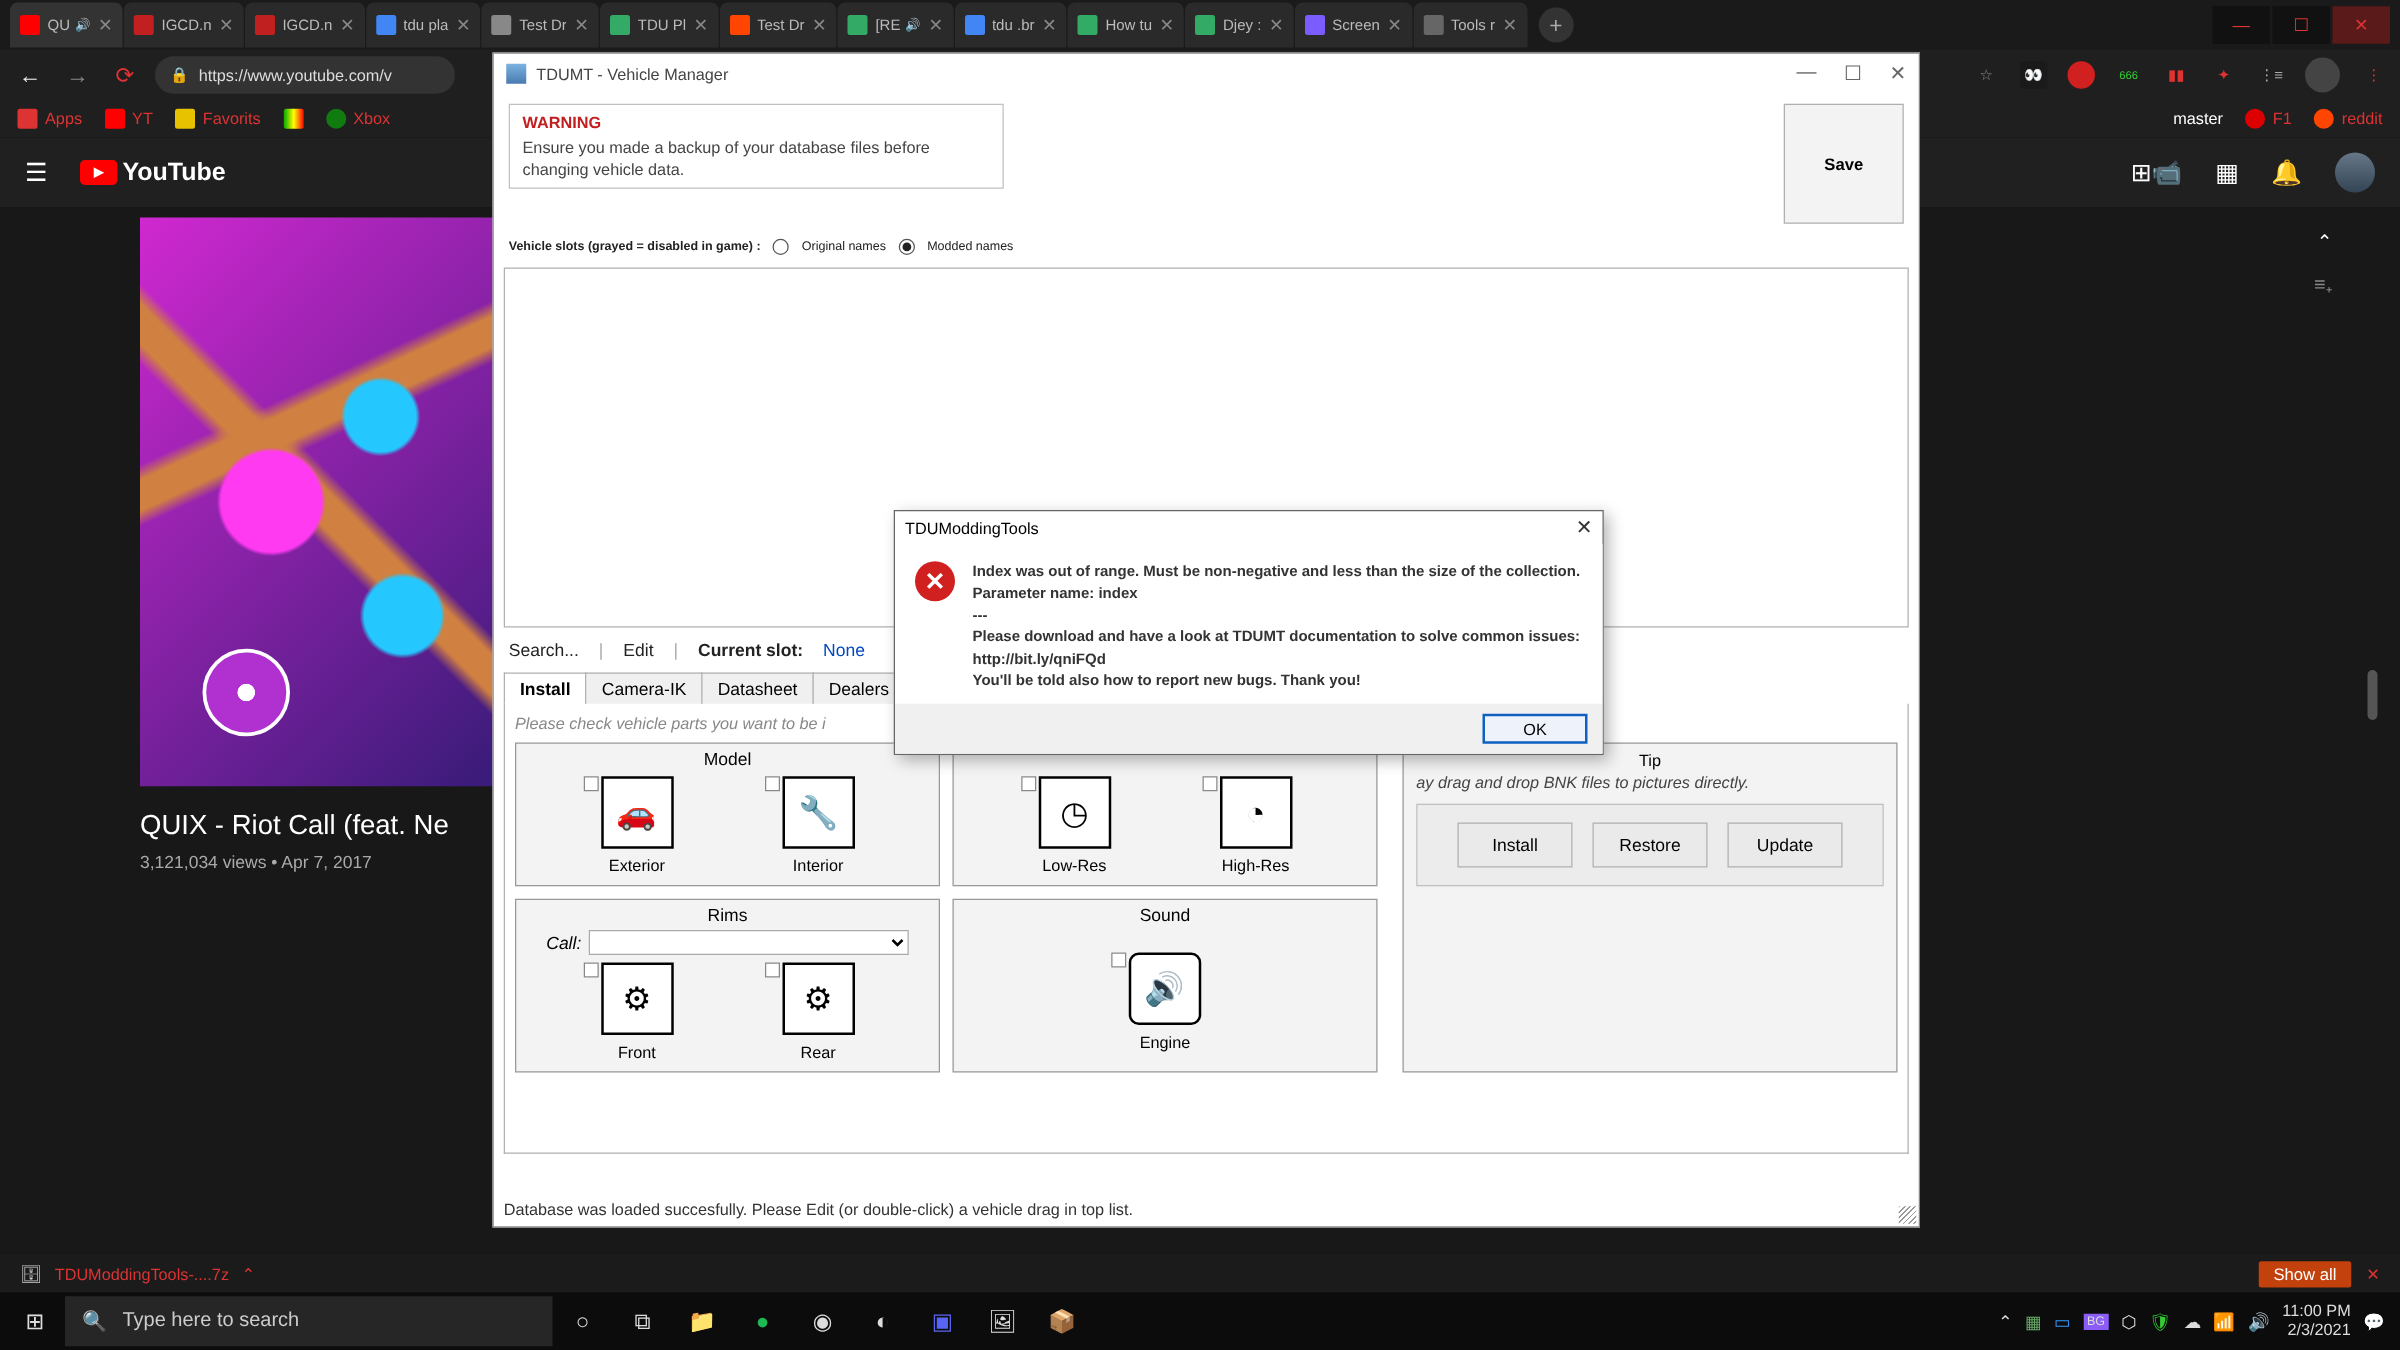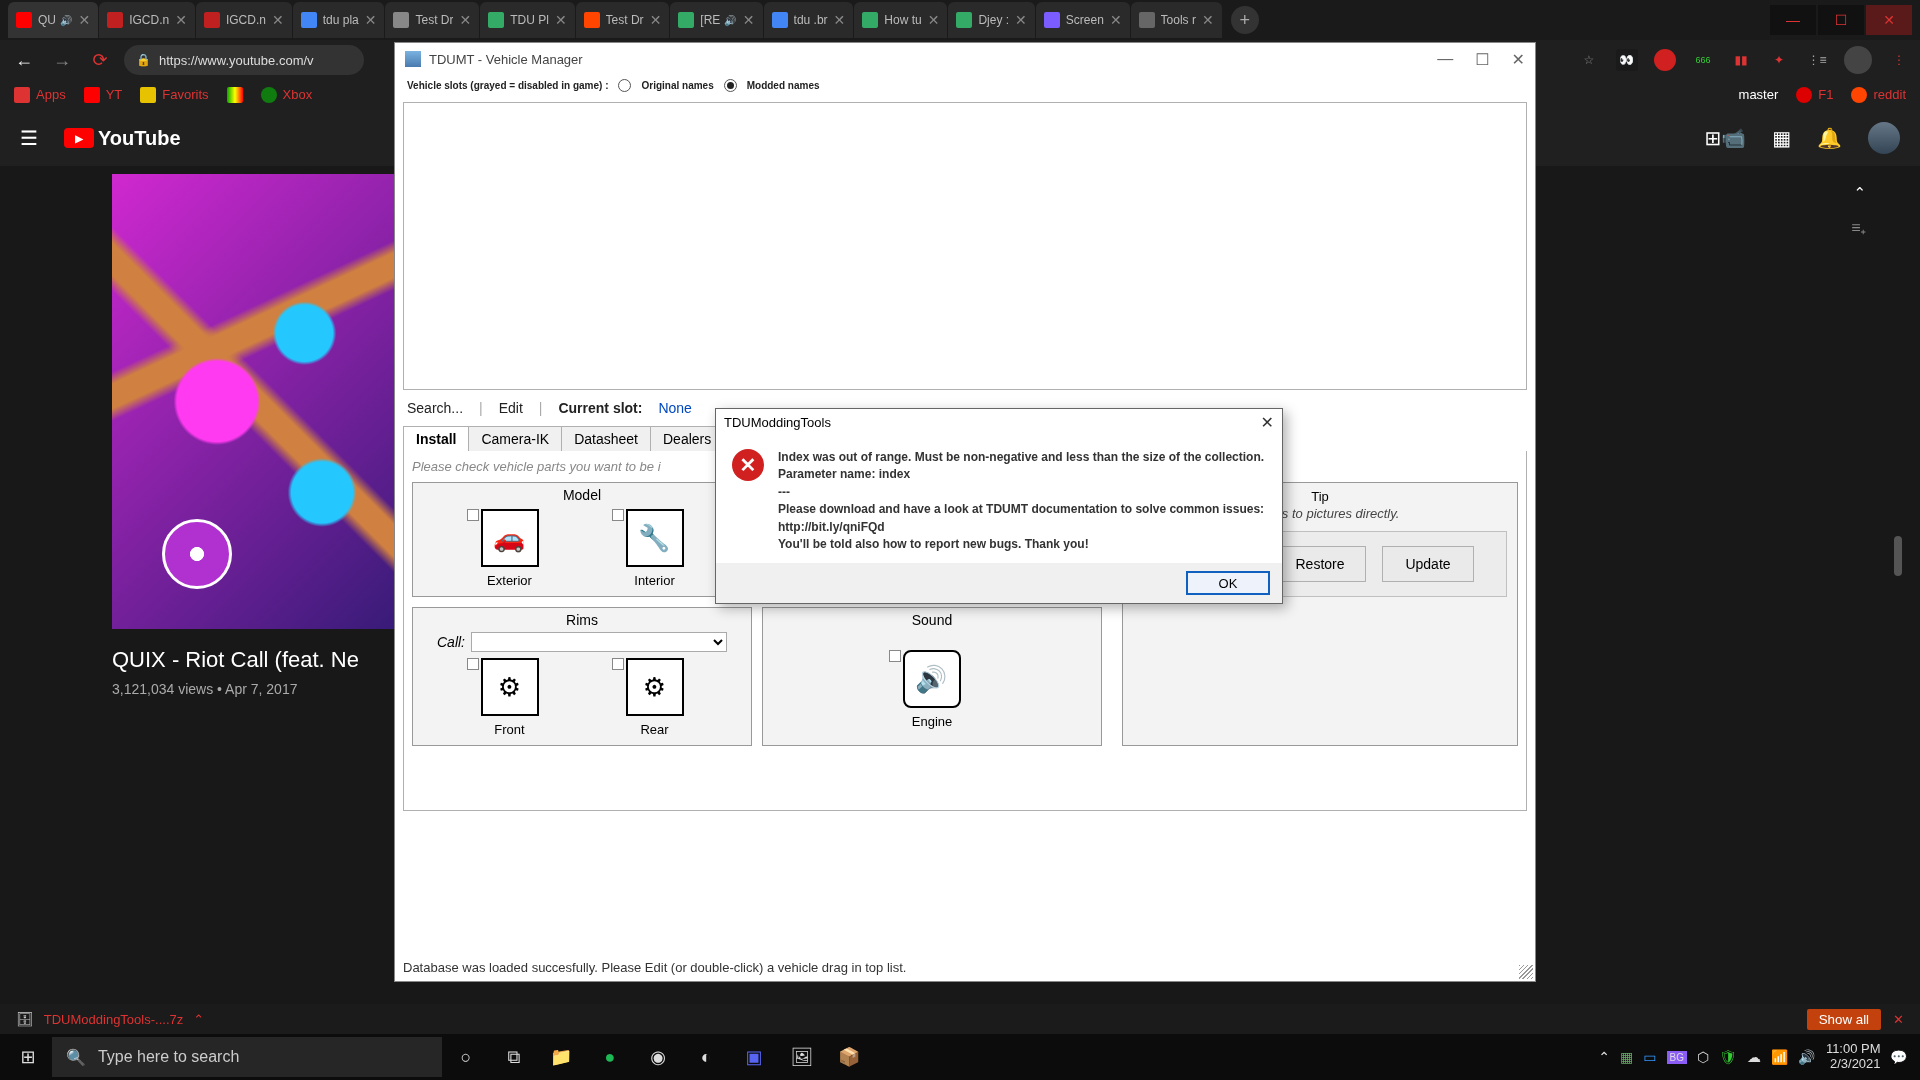--- a/index.html
+++ b/index.html
@@ -64,21 +64,21 @@
 .tdumt{position:absolute;left:394px;top:42px;width:1142px;height:940px;background:#fff;color:#000;border:1px solid #888;font-size:14px}
 .tdumt-title{height:32px;display:flex;align-items:center;padding:0 10px;font-size:13px;color:#444}
 .tdumt-title .icon{width:16px;height:16px;background:linear-gradient(#7ab3e0,#4a7ab0);margin-right:8px}
 .tdumt-title .btns{margin-left:auto;display:flex;gap:22px;color:#666;font-size:16px}
 .warn-row{display:flex;align-items:flex-start;padding:8px 12px}
 .warn-box{border:1px solid #c0c0c0;padding:6px 10px;flex:0 0 396px}
 .warn-box .w{color:#c02020;font-weight:600;font-size:13px}
 .warn-box .t{color:#444;font-size:13px;margin-top:4px;line-height:1.35}
 .save-btn{margin-left:auto;width:96px;height:96px;border:1px solid #b0b0b0;background:#f3f3f3;font-weight:600;display:flex;align-items:center;justify-content:center}
 .slot-row{padding:4px 12px;font-size:10px;font-weight:600;display:flex;align-items:center;gap:10px;color:#222}
-.slot-row label{font-weight:700}
+.slot-row label{font-weight:400}
 .radio{width:13px;height:13px;border:1px solid #555;border-radius:50%;display:inline-block;position:relative}
 .radio.on::after{content:"";position:absolute;inset:2px;border-radius:50%;background:#222}
 .slot-list{margin:6px 8px 0 8px;height:288px;border:1px solid #b0b0b0;background:#fff}
 .action-row{padding:10px 12px 4px;font-size:14px;color:#222;display:flex;gap:16px;align-items:center}
 .action-row .lbl{font-weight:400}
 .action-row .val{color:#0048c0}
 .tabs{display:flex;margin:6px 8px 0 8px;font-size:14px}
 .tabs .t{padding:4px 12px;border:1px solid #b0b0b0;border-bottom:none;background:#f0f0f0;margin-right:-1px}
 .tabs .t.active{background:#fff;font-weight:600}
 .tab-body{margin:0 8px 0 8px;border:1px solid #b0b0b0;border-top:none;padding:8px;background:#fff;height:360px}
@@ -321,20 +321,27 @@
 <div class="tdumt">
   <div class="tdumt-title">
     <div class="icon"></div>
     <span>TDUMT - Vehicle Manager</span>
     <div class="btns">
       <span>—</span>
       <span>☐</span>
       <span>✕</span>
     </div>
   </div>
+  <div class="warn-row">
+    <div class="warn-box">
+      <div class="w">WARNING</div>
+      <div class="t">Ensure you made a backup of your database files before changing vehicle data.</div>
+    </div>
+    <button class="save-btn">Save</button>
+  </div>
   <div class="slot-row">
     <span>Vehicle slots (grayed = disabled in game) :</span>
     <span class="radio"></span>
     <label>Original names</label>
     <span class="radio on"></span>
     <label>Modded names</label>
   </div>
   <div class="slot-list"></div>
   <div class="action-row">
     <span>Search...</span>

